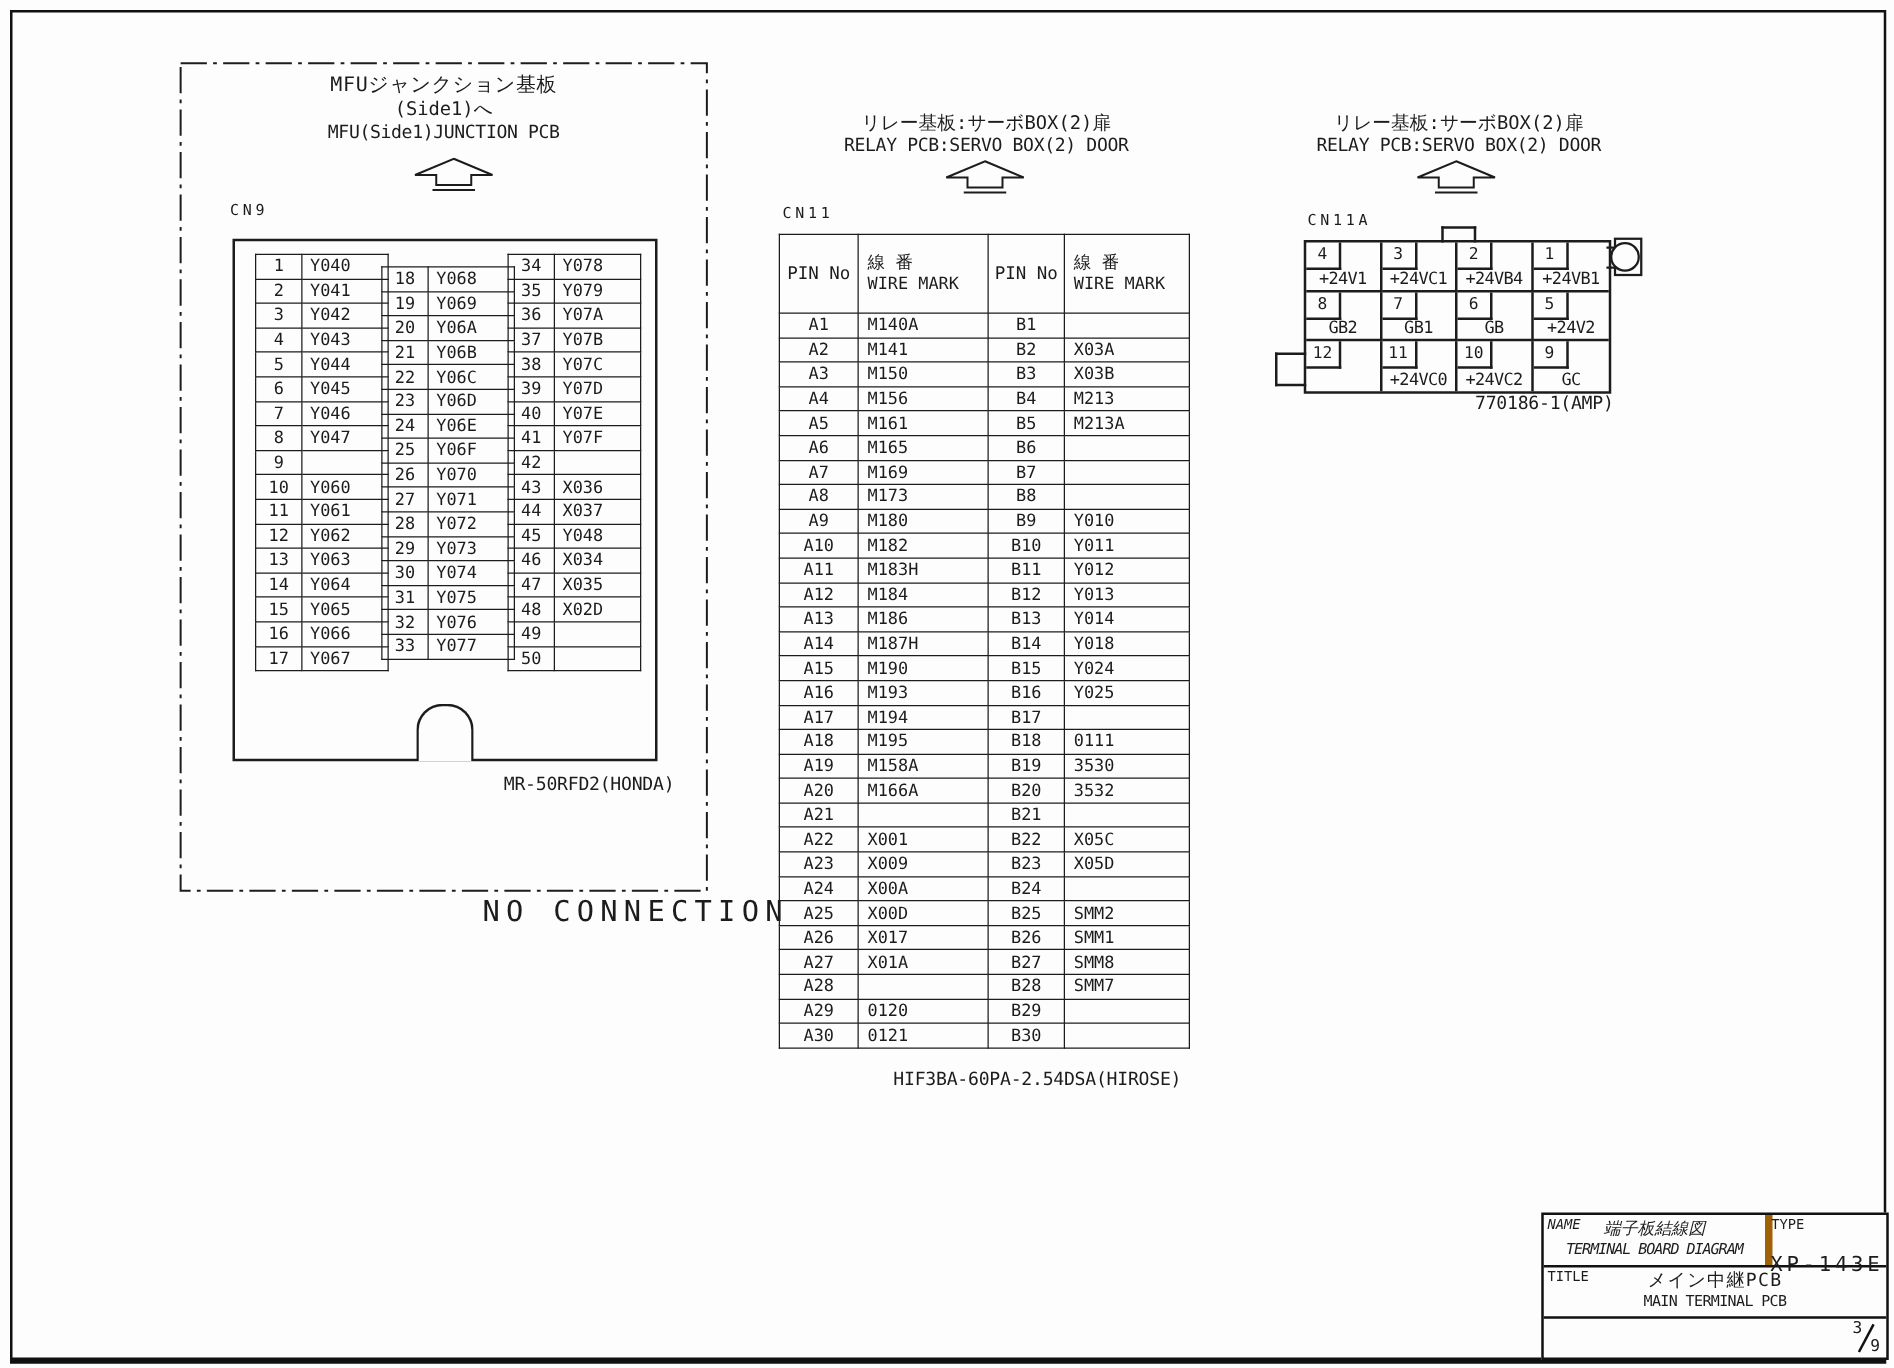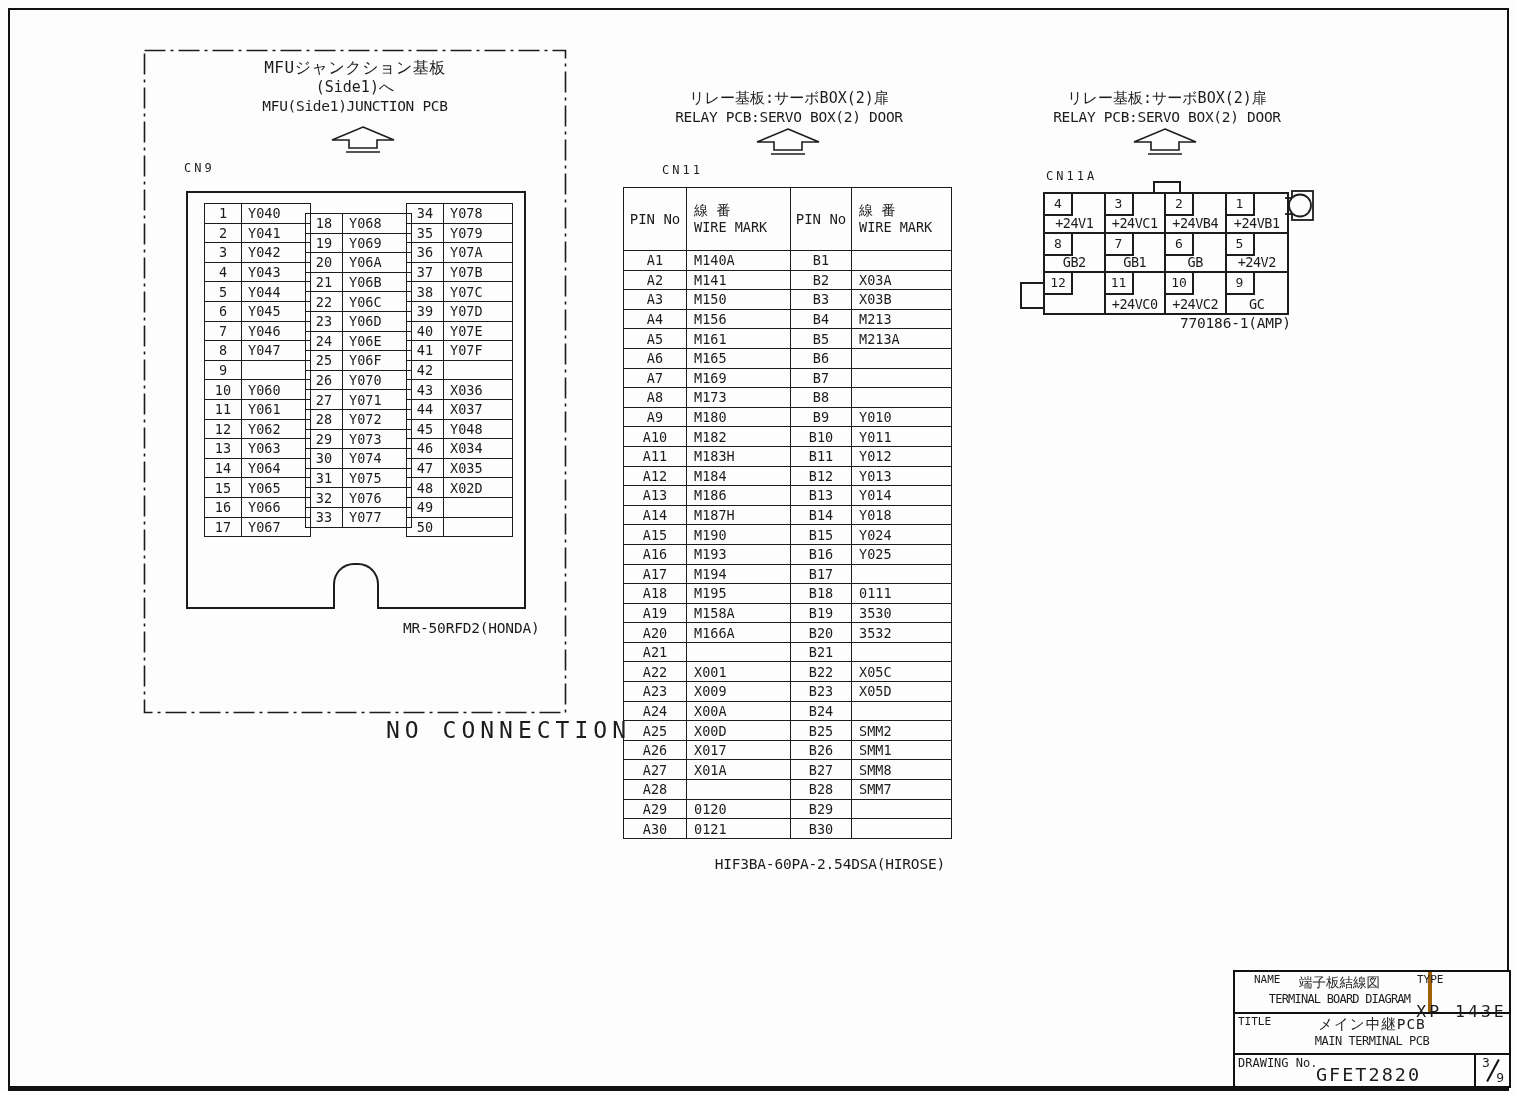--- a/index.html
+++ b/index.html
@@ -73,21 +73,21 @@
     left:1153px;top:181px;width:24px;height:11px;background:#fdfdfd;
     border:2px solid #1c1c1c;border-bottom:none;
   }
   .cn11a-lefttab{
     left:1020px;top:282px;width:23px;height:23px;background:#fdfdfd;
     border:2px solid #1c1c1c;border-right:none;
   }
   
   .tblock{left:1233px;top:970px;width:274px;height:114px;border:2px solid #111;background:#fdfdfd;}
   .tb-row1{position:absolute;left:0;top:0;width:100%;height:40px;border-bottom:2px solid #111;}
-  .tb-name{position:absolute;left:16px;top:0;width:177px;height:100%;border-right:4px solid #a16207;}
+  .tb-name{position:absolute;left:0;top:0;width:177px;height:100%;border-right:6px solid #a16207;font-style:italic;}
   .tb-type{position:absolute;left:179px;top:0;right:0;height:100%;}
   .tb-row2{position:absolute;left:0;top:42px;width:100%;height:39px;border-bottom:2px solid #111;}
   .tb-row3{position:absolute;left:0;top:83px;width:100%;bottom:0;}
   .tb-draw{position:absolute;left:0;top:0;width:239px;height:100%;border-right:2px solid #111;}
   .tb-sheet{position:absolute;left:241px;top:0;right:0;height:100%;}
   .tb-minilabel{position:absolute;left:3px;top:1px;font-size:11px;}
   .tb-jp{display:block;text-align:center;font-size:13.5px;margin-top:2px;}
   .tb-en{display:block;text-align:center;font-size:12px;letter-spacing:-0.8px;}
   .tb-typeval{display:block;text-align:center;margin-top:30px;font-size:16.5px;letter-spacing:3px;}
   .tb-titlejp{display:block;text-align:center;font-size:14.5px;margin-top:1px;letter-spacing:1px;}
@@ -392,21 +392,21 @@
 <div class="abs hdr-block" style="left:628px;top:89px;width:322px;">
   <div class="hdr-jp2">リレー基板:サーボBOX(2)扉</div>
   <div class="hdr-en">RELAY PCB:SERVO BOX(2) DOOR</div>
 </div>
 
 <svg class="abs" style="left:756px;top:128px;" width="64" height="30">
   <polygon points="32,1 63,14 46,14 46,22 18,22 18,14 1,14" fill="#fdfdfd" stroke="#1c1c1c" stroke-width="1.6"></polygon>
   <line x1="15" y1="26" x2="49" y2="26" stroke="#1c1c1c" stroke-width="1.6"></line>
 </svg>
 
-<div class="abs cn-label" style="left:662px;top:163px;">CN11</div>
+<div class="abs cn-label" style="left:626px;top:163px;">CN11</div>
 
 <table class="cn11-table abs" style="left:623px;top:187px;">
   <thead>
     <tr>
       <th class="c-pin">PIN No</th>
       <th class="c-mark">
         <span class="wirehdr-jp">線 番</span>
         <span class="wirehdr-en">WIRE MARK</span>
       </th>
       <th class="c-pin2">PIN No</th>
@@ -728,24 +728,20 @@
       <span class="tb-minilabel">TYPE</span>
       <span class="tb-typeval">XP-143E</span>
     </div>
   </div>
   <div class="tb-row2">
     <span class="tb-minilabel">TITLE</span>
     <span class="tb-titlejp">メイン中継PCB</span>
     <span class="tb-titleen">MAIN TERMINAL PCB</span>
   </div>
   <div class="tb-row3">
-    <div class="tb-draw">
-      <span class="tb-minilabel" style="font-size:12px;">DRAWING No.</span>
-      <span class="tb-drawval">GFET2820</span>
-    </div>
     <div class="tb-sheet">
       <div class="sheet-frac">
         <span class="sheet-num">3</span>
         <div class="sheet-slash"></div>
         <span class="sheet-den">9</span>
       </div>
     </div>
   </div>
 </div>
 

